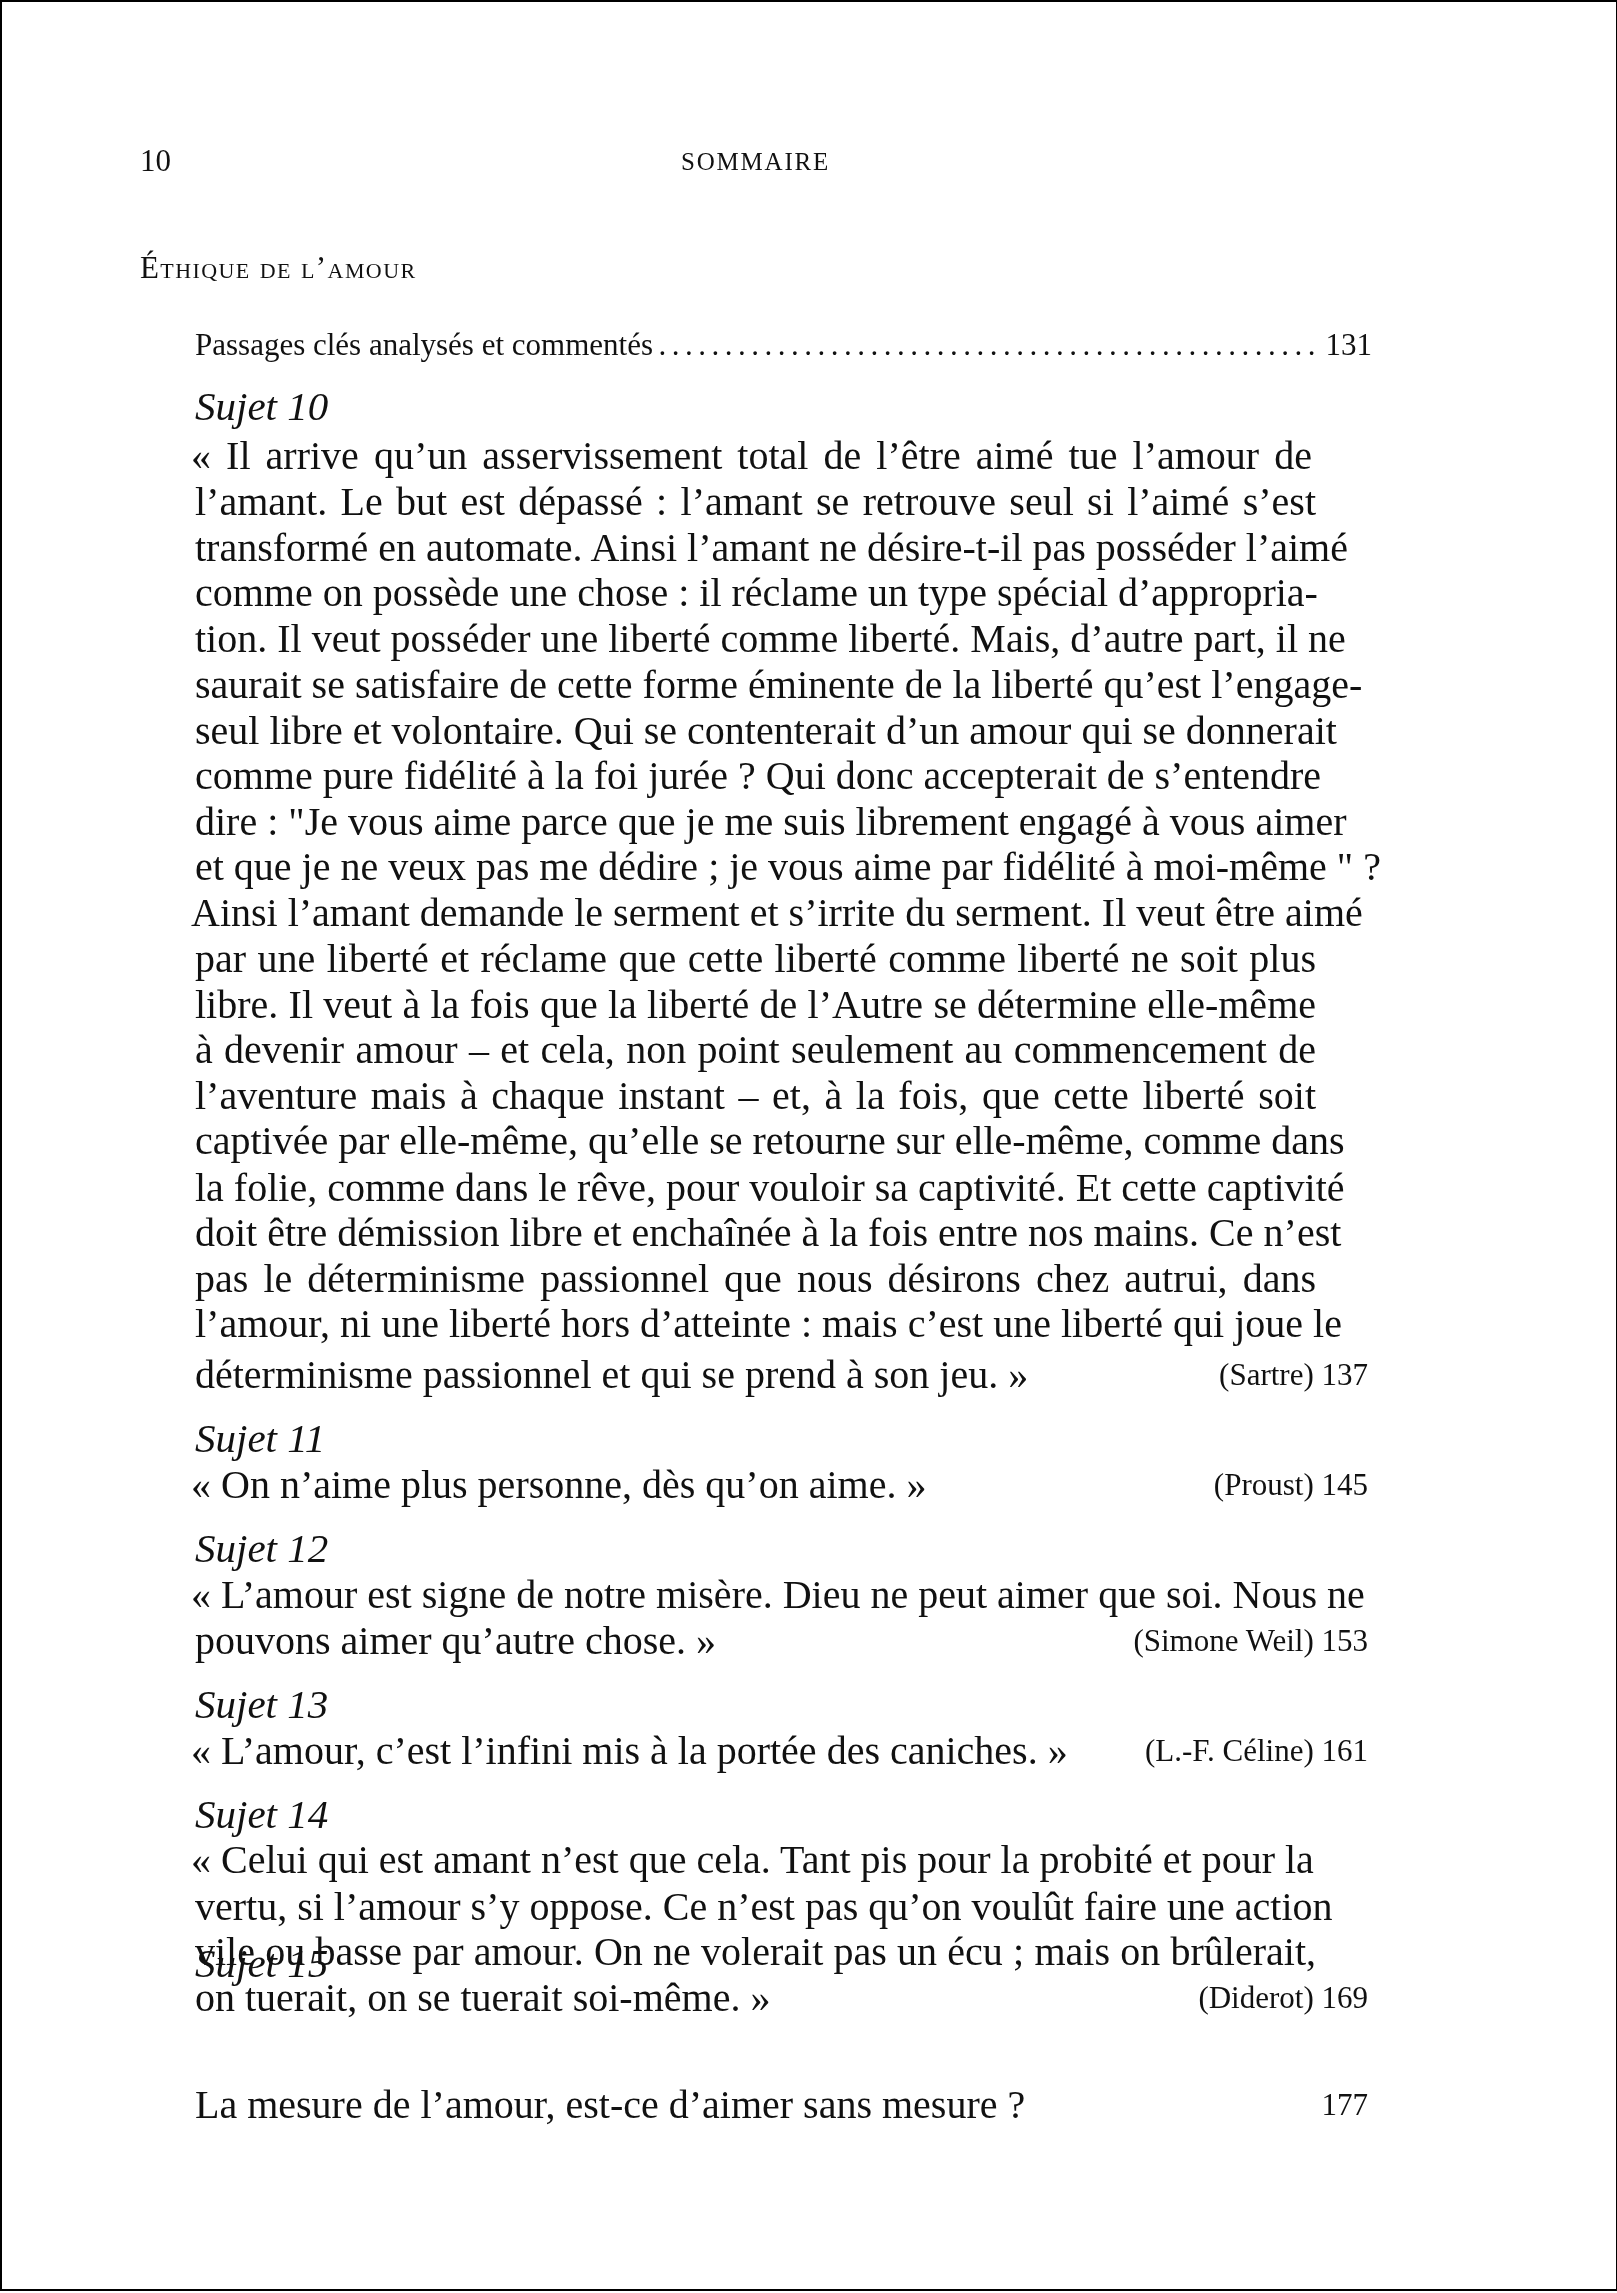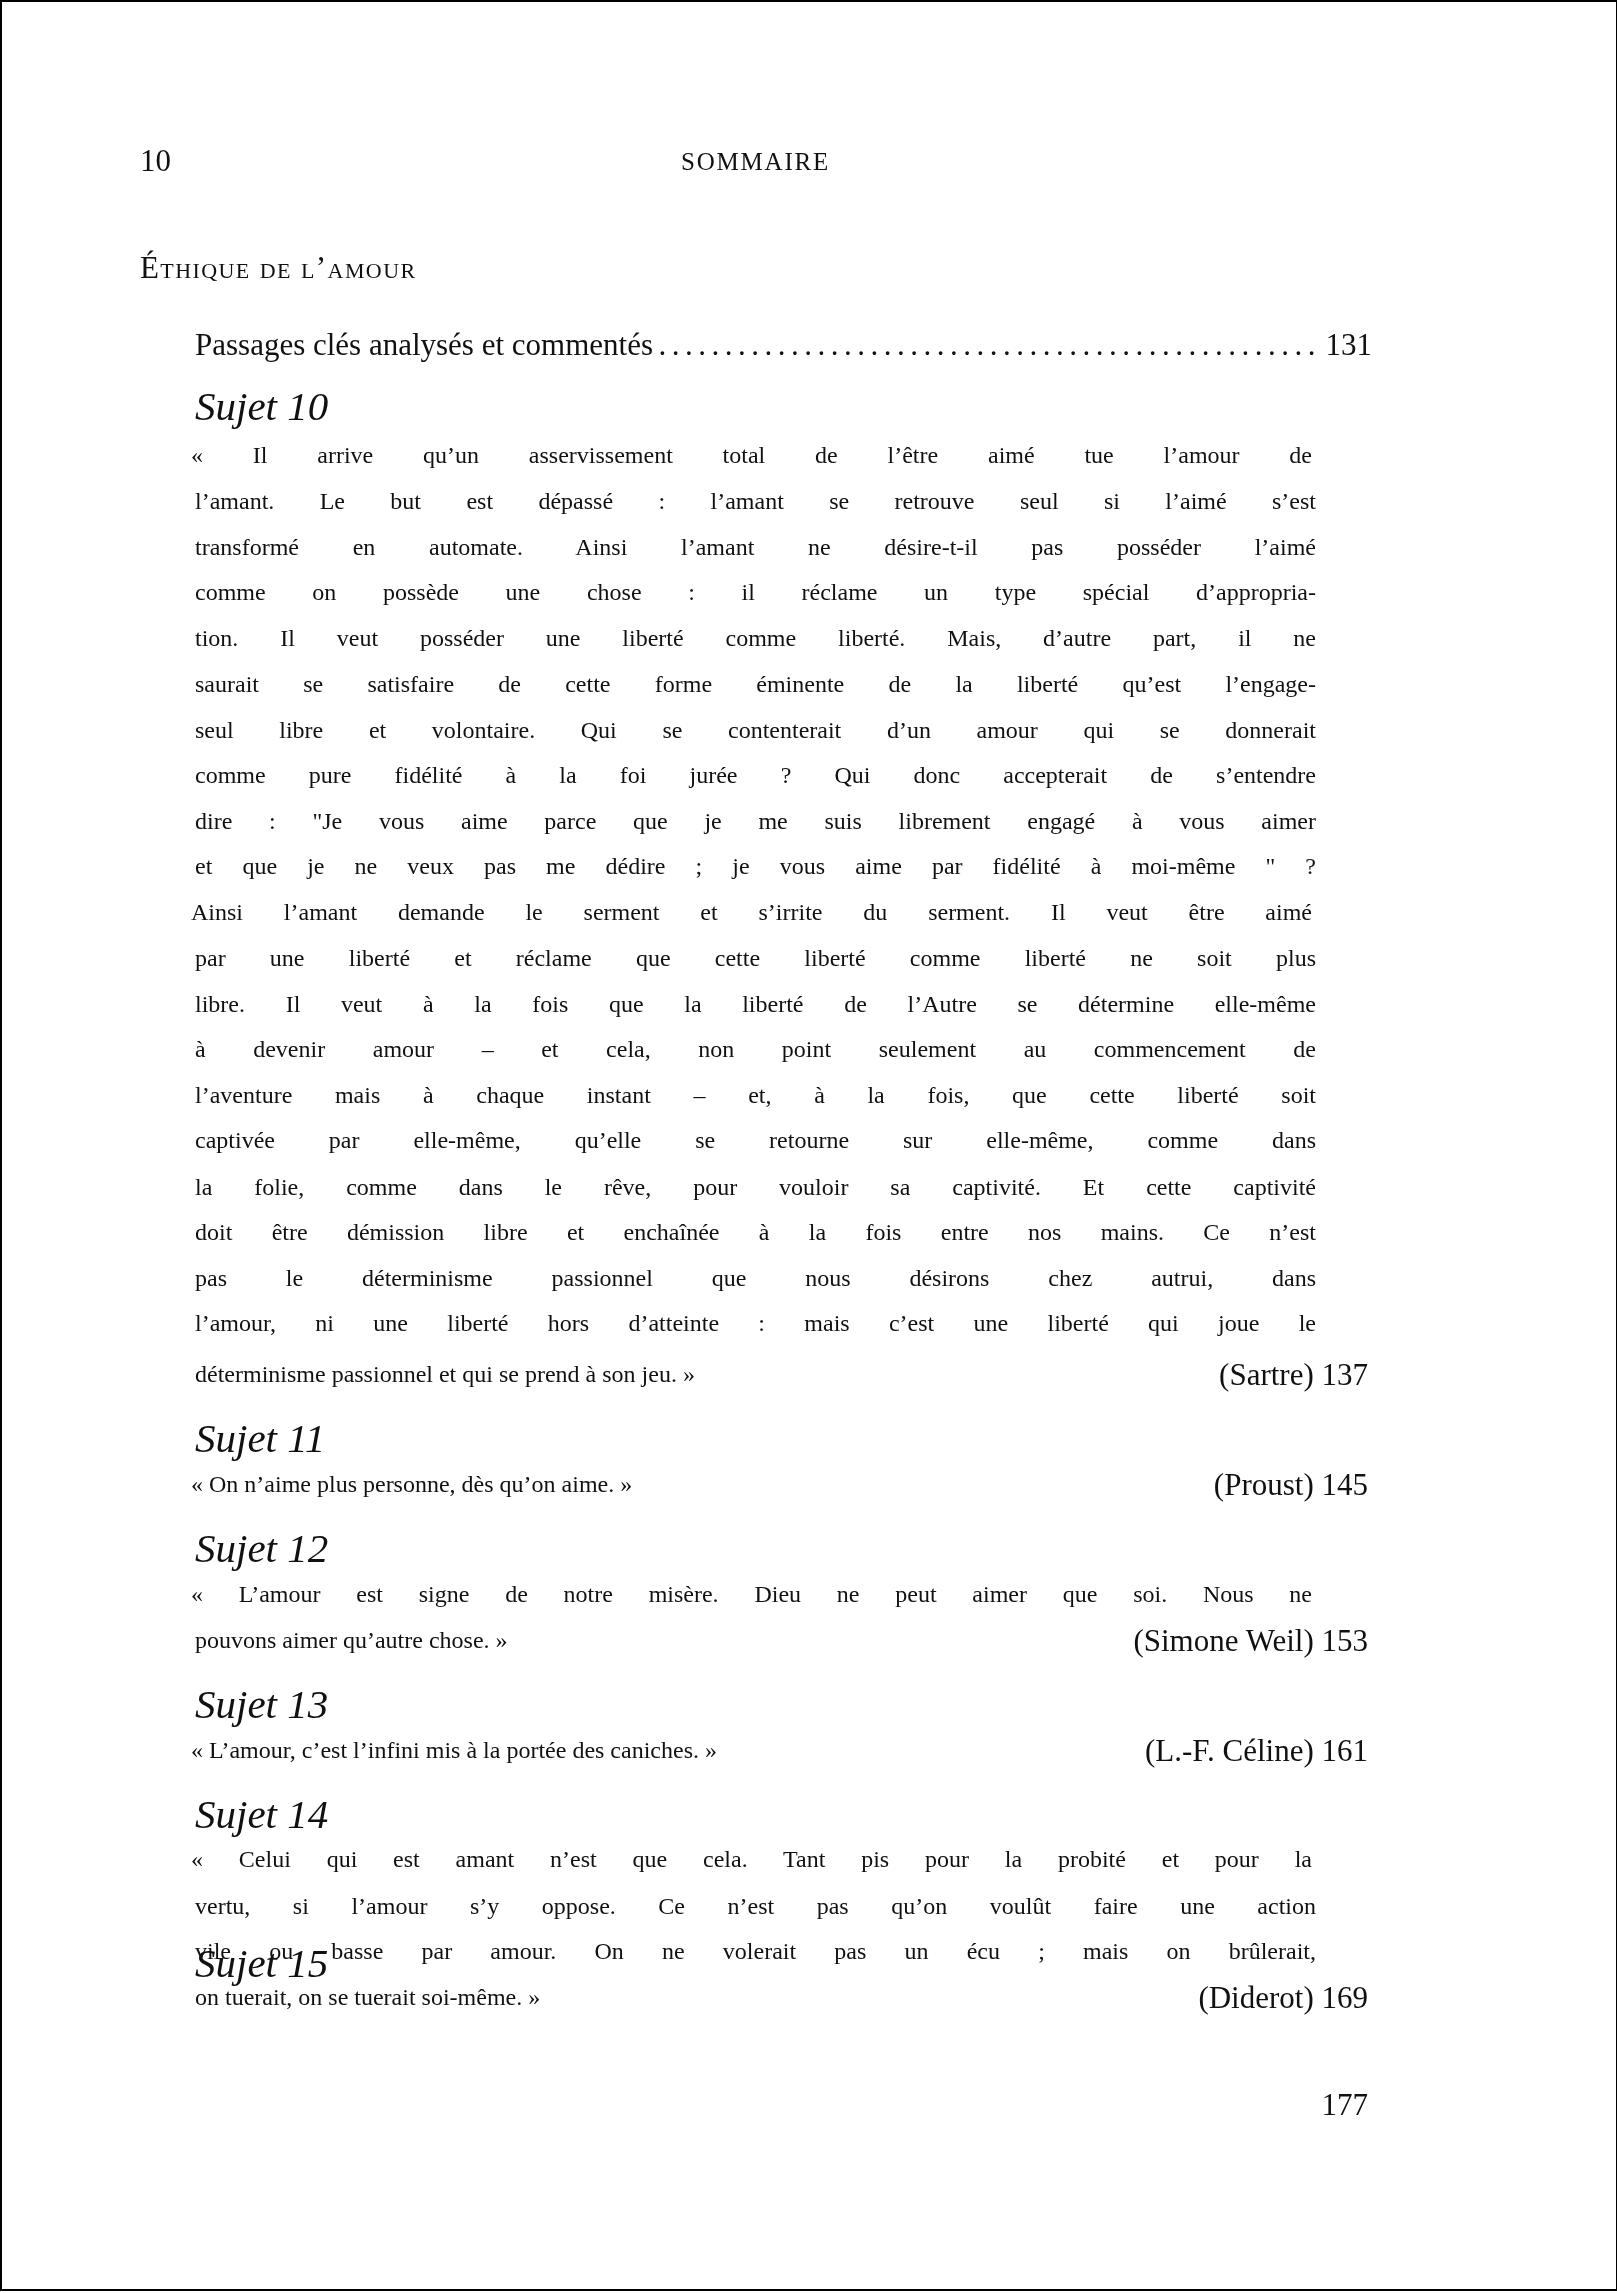--- a/index.html
+++ b/index.html
@@ -15,21 +15,21 @@
   .section-head { left: 138px; top: 247px; font-size: 31px; font-weight: normal; line-height: 37px; font-variant: small-caps; letter-spacing: 1.4px; }
   .toc-line {
     left: 193px; width: 1177px; font-size: 31px; line-height: 37px;
     display: flex; align-items: baseline;
   }
   .toc-line .leader {
     flex: 1; overflow: hidden; margin: 0 5.5px; letter-spacing: 5.5px; color: #111;
   }
   .label { left: 193px; font-size: 41px; font-style: italic; line-height: 37px; }
   .qline {
-    left: 193px; width: 1121px; font-size: 24px; line-height: 37px;
+    left: 193px; width: 1121px; font-size: 40px; line-height: 37px;
     text-align: justify; text-align-last: justify; white-space: nowrap;
   }
   .qline.last { text-align-last: left; }
   .qline.hang { left: 189px; }
   .ref {
     right: 248px; font-size: 31px; line-height: 37px; text-align: right;
   }
 </style>
 </head>
 <body>
@@ -102,18 +102,19 @@
   <div class="abs qline hang" style="top:1839px">« Celui qui est amant n’est que cela. Tant pis pour la probité et pour la</div>
   <div class="abs qline" style="top:1886px">vertu, si l’amour s’y oppose. Ce n’est pas qu’on voulût faire une action</div>
   <div class="abs qline" style="top:1931px">vile ou basse par amour. On ne volerait pas un écu ; mais on brûlerait,</div>
   <div class="abs qline last" style="top:1977px">on tuerait, on se tuerait soi-même. »</div>
   <div class="abs ref" style="top:1977px">
     <span>(Diderot)</span>
     <span>169</span>
   </div>
 
   <div class="abs label" style="top:1943px">Sujet 15</div>
+  <div class="abs qline last" style="top:2084px">La mesure de l’amour, est-ce d’aimer sans mesure ?</div>
   <div class="abs ref" style="top:2084px">
     <span>177</span>
   </div>
 
 </div>
 
 
 </body></html>

